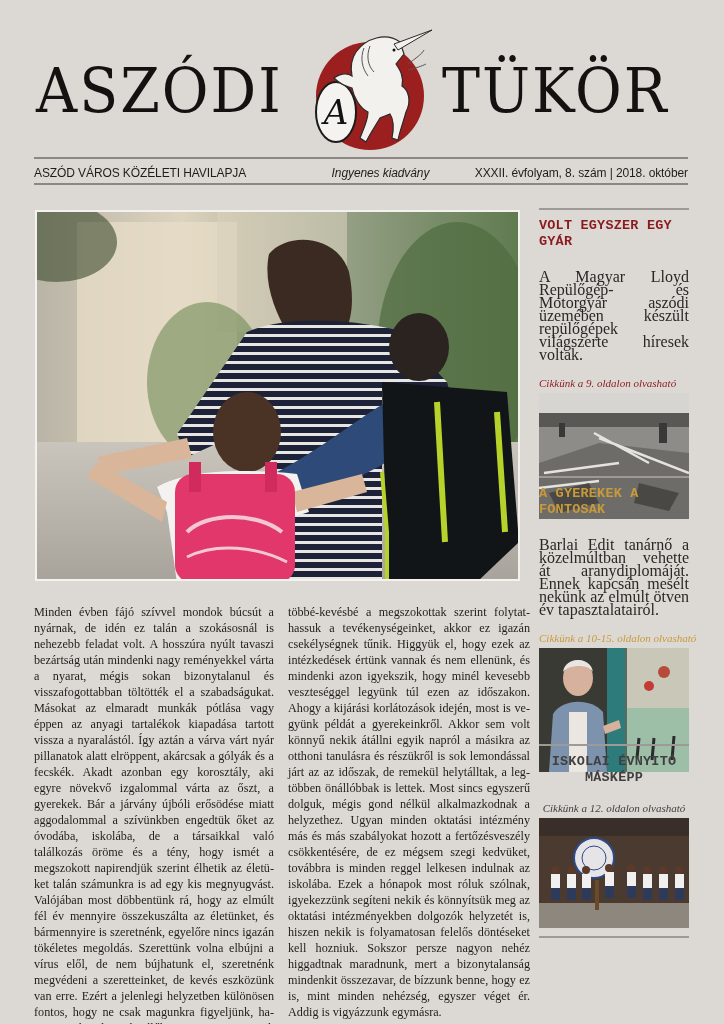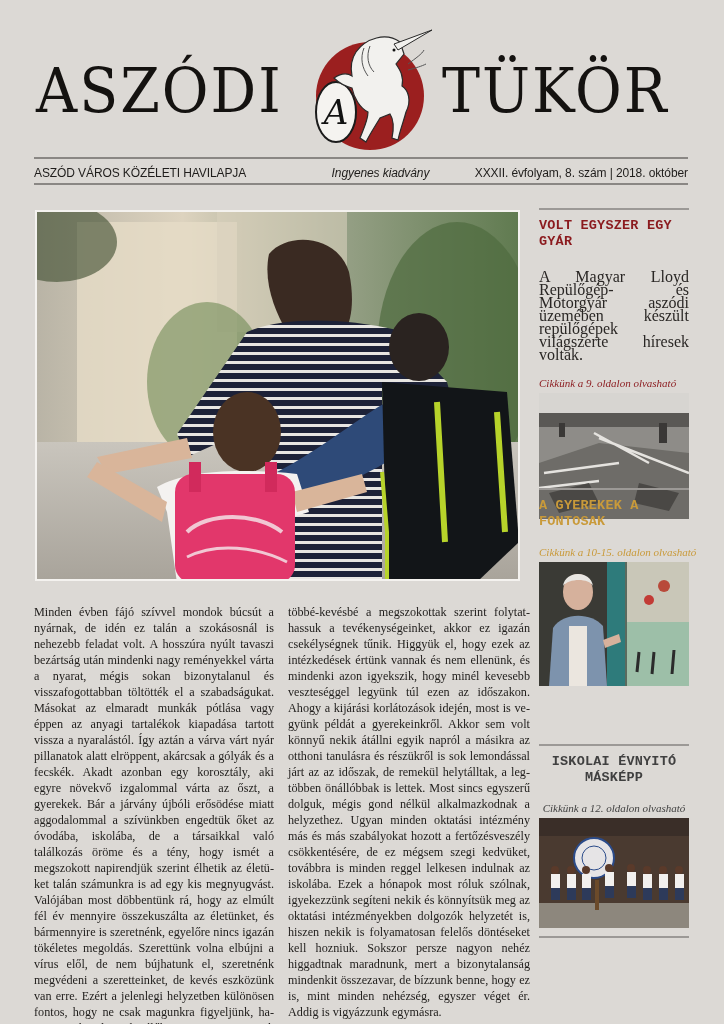--- a/index.html
+++ b/index.html
@@ -141,23 +141,24 @@
       <path d="M0 70 L60 50 L150 60 L150 126 L0 126 Z" fill="#6e6c68"></path>
       <path d="M55 40 L110 70 M60 45 L150 80 M5 80 L80 70 M0 95 L60 88" stroke="#e5e3df" stroke-width="2.5"></path>
       <path d="M10 100 L50 90 L60 110 L20 120 Z" fill="#4a4845"></path>
       <path d="M100 90 L140 100 L130 118 L95 110 Z" fill="#4a4845"></path>
       <rect x="20" y="30" width="6" height="14" fill="#3a3836"></rect>
       <rect x="120" y="30" width="8" height="20" fill="#3a3836"></rect>
     </svg>
   </div>
 </section>
 
-<section class="side" style="top:488px;">
+<section class="side" style="top:476px;">
   <div class="srule"></div>
   <h2 class="gold">A GYEREKEK A FONTOSAK</h2>
+  <p>Barlai Edit tanárnő a közelmúltban vehette át aranydiplomáját. Ennek kapcsán mesélt nekünk az elmúlt ötven év tapasztalatairól.</p>
   <span class="link gold">Cikkünk a 10-15. oldalon olvasható</span>
   <div class="thumb" style="height:124px;">
     <svg viewBox="0 0 150 124" width="150" height="124">
       <rect width="150" height="124" fill="#5b6a5e"></rect>
       <rect x="0" y="0" width="70" height="124" fill="#3a3a35"></rect>
       <rect x="68" y="0" width="18" height="124" fill="#2e7b7b"></rect>
       <rect x="88" y="0" width="62" height="60" fill="#c9c7b8"></rect>
       <rect x="88" y="60" width="62" height="64" fill="#9dbfa8"></rect>
       <circle cx="125" cy="24" r="6" fill="#b84a3a"></circle>
       <circle cx="110" cy="38" r="5" fill="#c23b35"></circle>

